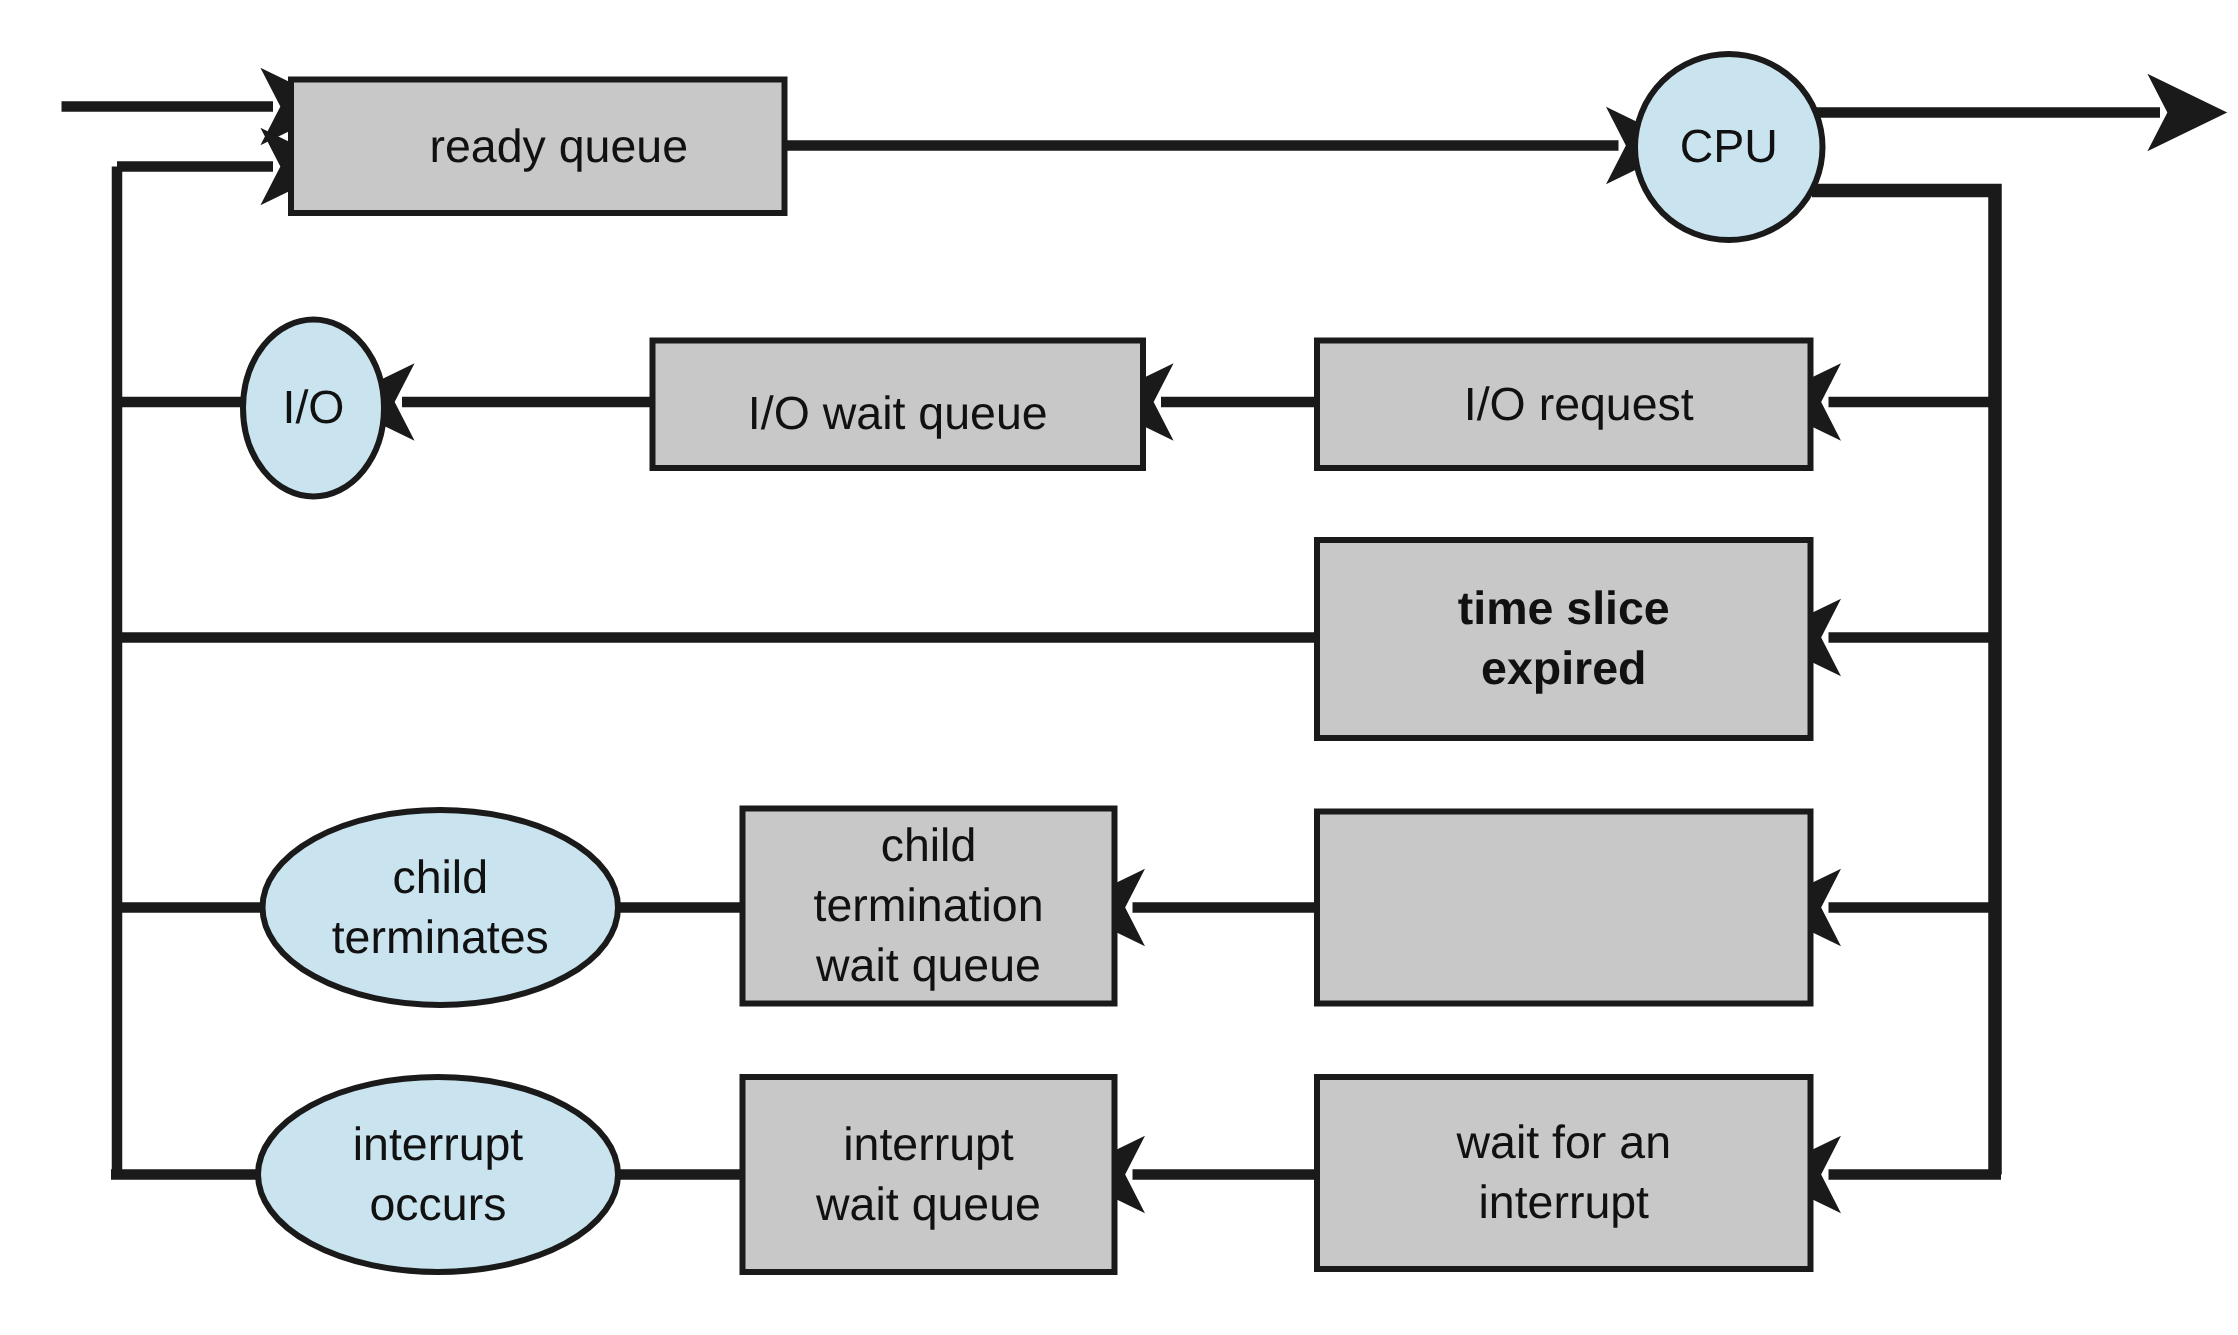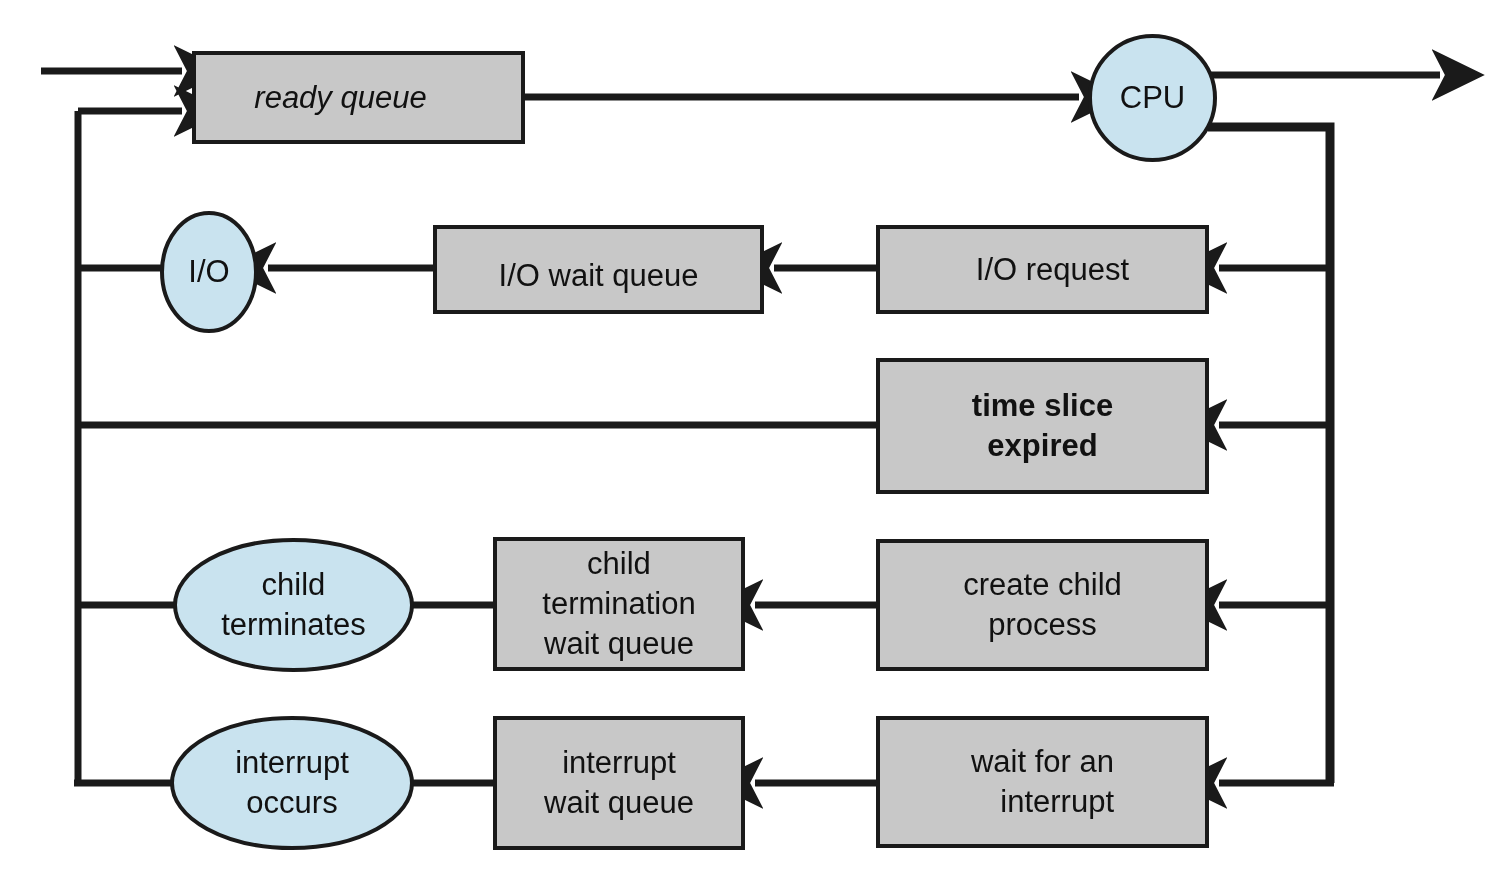--- a/index.html
+++ b/index.html
@@ -114,45 +114,43 @@
       <rect x="878" y="541" width="329" height="128" fill="#c8c8c8" stroke="#1a1a1a" stroke-width="4"></rect>
 
       <ellipse cx="292" cy="783" rx="120" ry="65" fill="#c9e3ef" stroke="#1a1a1a" stroke-width="4"></ellipse>
 
       <rect x="495" y="718" width="248" height="130" fill="#c8c8c8" stroke="#1a1a1a" stroke-width="4"></rect>
 
       <rect x="878" y="718" width="329" height="128" fill="#c8c8c8" stroke="#1a1a1a" stroke-width="4"></rect>
     </g>
   </svg>
 
-  <div class="node-label" style="left:176px; top:53px; width:329px; height:89px;font-style:italic;">ready queue</div>
+  <div class="node-label" style="left:208px; top:53px; width:329px; height:89px;">ready queue</div>
 
   <div class="node-label" style="left:1090px; top:36px; width:125px; height:124px;">CPU</div>
 
   <div class="node-label" style="left:162px; top:213px; width:94px; height:118px;">I/O</div>
 
   <div class="node-label" style="left:435px; top:233px; width:327px; height:85px;">I/O wait queue</div>
 
   <div class="node-label" style="left:888px; top:227px; width:329px; height:85px;">I/O request</div>
 
   <div class="node-label" style="left:878px; top:360px; width:329px; height:132px;font-weight:bold;">time slice
 expired</div>
 
   <div class="node-label" style="left:175px; top:540px; width:237px; height:130px;">child
 terminates</div>
 
   <div class="node-label" style="left:495px; top:539px; width:248px; height:130px;">child
 termination
 wait queue</div>
 
-  <div class="node-label" style="left:878px; top:541px; width:329px; height:128px;">create child
-process</div>
 
   <div class="node-label" style="left:172px; top:718px; width:240px; height:130px;">interrupt
 occurs</div>
 
   <div class="node-label" style="left:495px; top:718px; width:248px; height:130px;">interrupt
 wait queue</div>
 
-  <div class="node-label" style="left:878px; top:718px; width:329px; height:128px;text-align:right;">wait for an
+  <div class="node-label" style="left:878px; top:718px; width:329px; height:128px;">wait for an
 interrupt</div>
 
 </div>
 
 </body></html>

